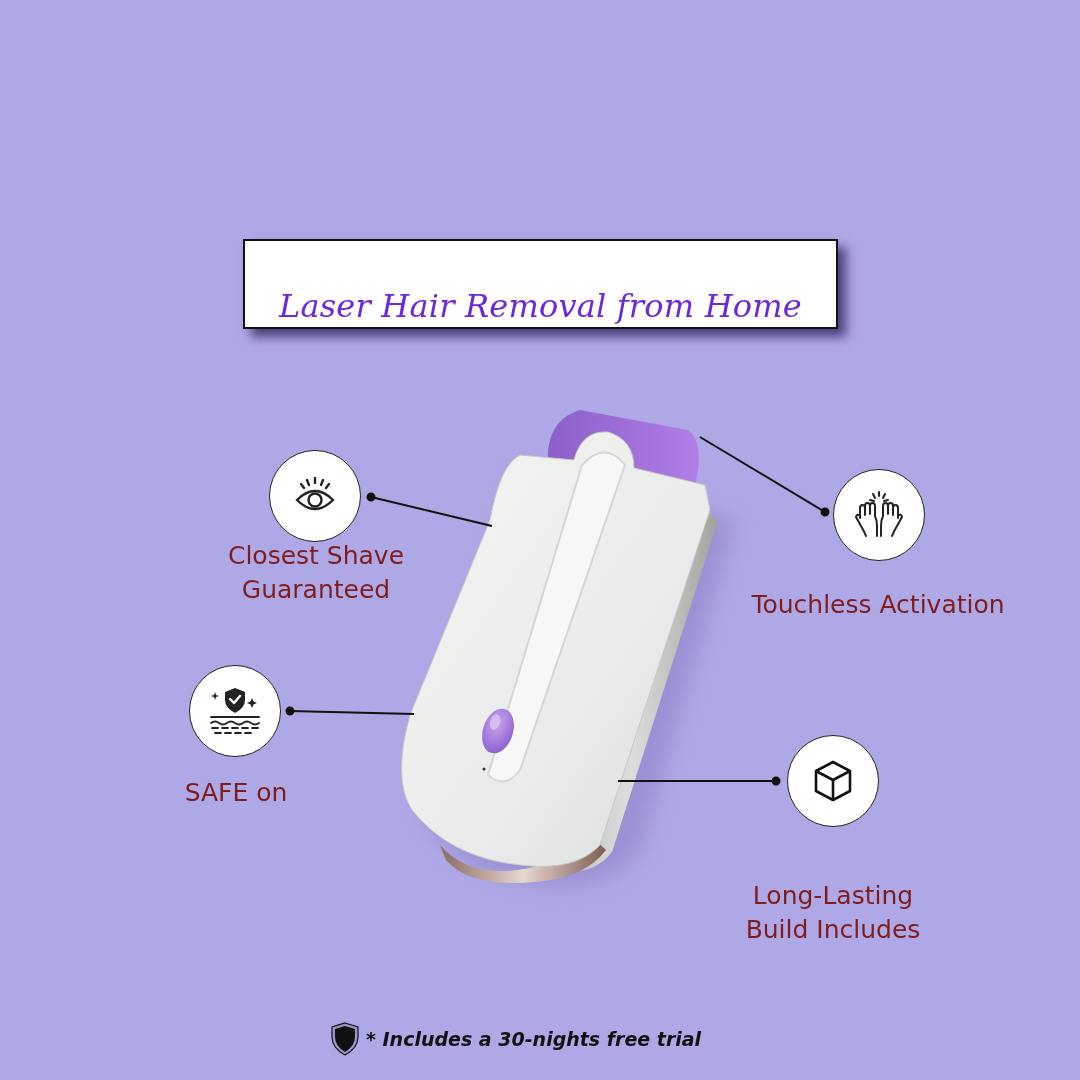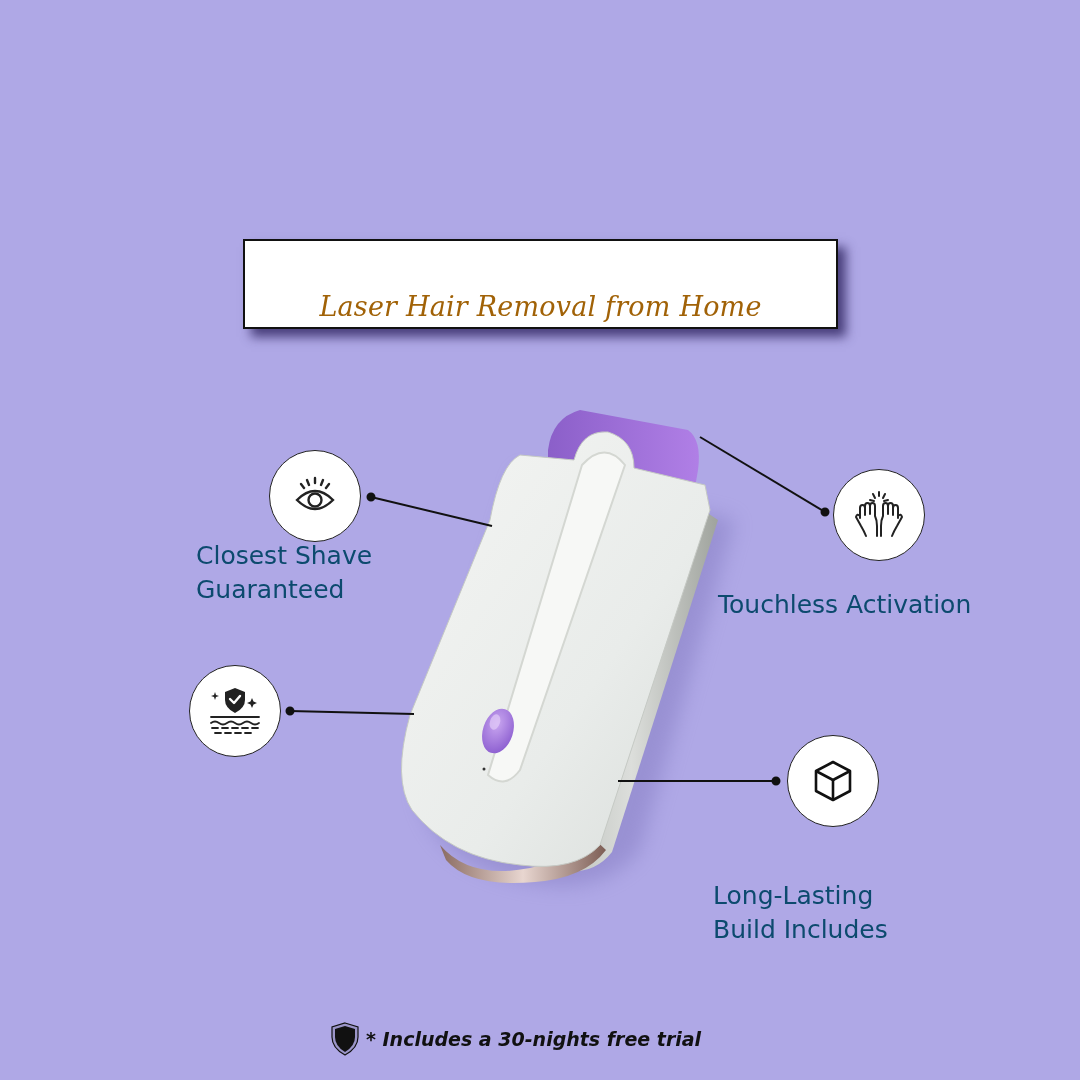--- a/index.html
+++ b/index.html
@@ -11,31 +11,31 @@
   }
   .title-box {
     position:absolute; left:243px; top:239px; width:595px; height:90px;
     background:#fff; border:2px solid #111;
     box-shadow:8px 8px 10px rgba(40,30,90,0.75);
     display:flex; align-items:center; justify-content:center;
     box-sizing:border-box;
   }
   .title-text {
     font-family:"DejaVu Serif", serif; font-style:italic;
-    font-size:27px; letter-spacing:0.2px; color:#a16207;margin-top:44px;
+    font-size:32px; letter-spacing:0.2px; color:#6d28d9;margin-top:44px;
   }
   .feature-circle {
     position:absolute; width:92px; height:92px; border-radius:50%;
     background:#fff; border:1.5px solid #222; box-sizing:border-box;
     display:flex; align-items:center; justify-content:center;
   }
   .feature-label {
-    position:absolute; text-align:left;
+    position:absolute; text-align:center;
     font-family:"DejaVu Sans", sans-serif; font-size:25px; line-height:34px;
-    color:#0c4a6e;
+    color:#7f1d1d;
   }
   .connector { position:absolute; left:0; top:0; }
   .device { position:absolute; left:0; top:0; }
   .footer {
     position:absolute; left:330px; top:1022px; height:34px;
     display:flex; align-items:center; gap:6px;
   }
   .footer-text {
     font-family:"DejaVu Sans", sans-serif; font-weight:bold; font-style:italic;
     font-size:19px; color:#111;
@@ -153,20 +153,21 @@
     <path d="M23 13 L27 17 L33 10" fill="none" stroke="#fff" stroke-width="2.4" stroke-linecap="round" stroke-linejoin="round"></path>
     <g fill="none" stroke="#222" stroke-width="1.8" stroke-linecap="round">
       <line x1="4" y1="31" x2="52" y2="31"></line>
       <path d="M4 37 Q8 34 12 37 Q16 40 20 37 Q24 34 28 37 Q32 40 36 37 Q40 34 44 37 Q48 40 52 37"></path>
       <path d="M5 42 L11 42 M15 42 L21 42 M25 42 L31 42 M35 42 L41 42 M45 42 L51 42"></path>
       <path d="M8 47 L14 47 M18 47 L24 47 M28 47 L34 47 M38 47 L44 47"></path>
     </g>
   </svg>
 </div>
 <div class="feature-label" style="left:136px; top:776px; width:200px;">
+  <div>SAFE on</div>
 </div>
 
 <div class="feature-circle" style="left:787px; top:735px;">
   <svg width="44" height="44" viewBox="0 0 44 44">
     <g fill="none" stroke="#111" stroke-width="2.6" stroke-linejoin="round">
       <path d="M22 3 L39 12 L39 32 L22 41 L5 32 L5 12 Z"></path>
       <path d="M5 12 L22 21 L39 12"></path>
       <line x1="22" y1="21" x2="22" y2="41"></line>
     </g>
   </svg>

